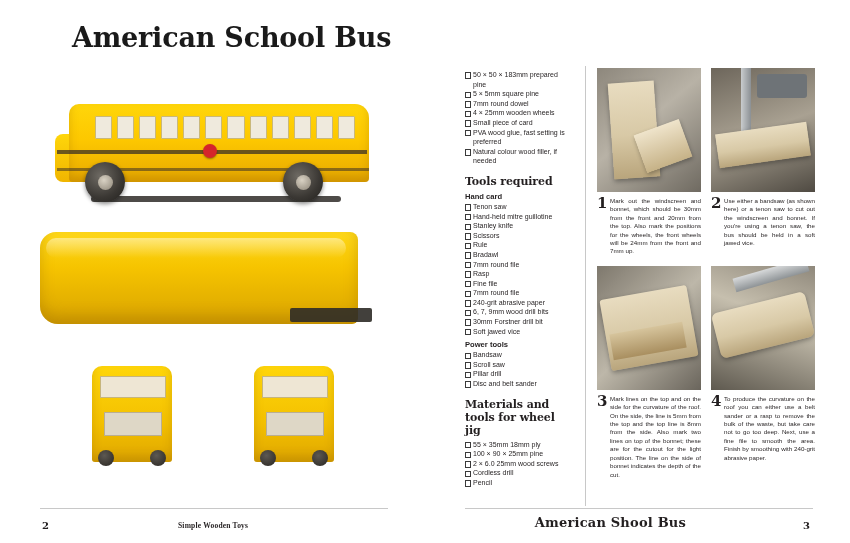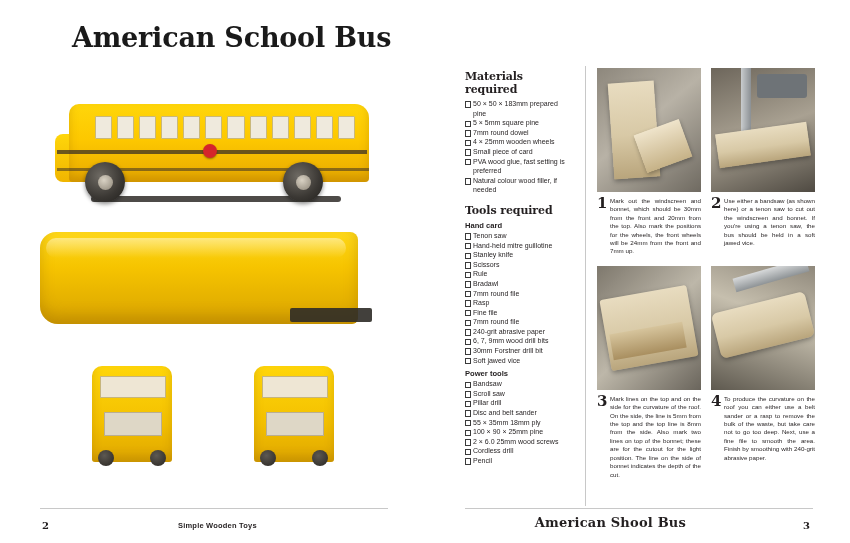--- a/index.html
+++ b/index.html
@@ -203,21 +203,21 @@
     left: 42px;
     bottom: 12px;
     font-family: "DejaVu Serif", serif;
     font-weight: bold;
     font-size: 10px;
   }
   .runhead-left {
     position: absolute;
     left: 178px;
     bottom: 13px;
-    font-family: Liberation Sans, sans-serif;
+    font-family: Liberation Serif, serif;
     font-weight: bold;
     font-size: 7.5px;
     letter-spacing: .2px;
   }
   
   .page-right {
     position: absolute;
     left: 425px; top: 0;
     width: 425px; height: 543px;
   }
@@ -404,21 +404,20 @@
     </div>
 
     <div class="rule-left"></div>
     <div class="folio-left">2</div>
     <div class="runhead-left">Simple Wooden Toys</div>
   </div>
 
   <div class="page-right">
 
     <div class="col-lists">
-      <div class="sec-head">Materials required</div>
       <ul class="check">
         <li>50 × 50 × 183mm prepared pine</li>
         <li>5 × 5mm square pine</li>
         <li>7mm round dowel</li>
         <li>4 × 25mm wooden wheels</li>
         <li>Small piece of card</li>
         <li>PVA wood glue, fast setting is preferred</li>
         <li>Natural colour wood filler, if needed</li>
       </ul>
 
@@ -442,20 +441,21 @@
       </ul>
 
       <div class="sec-sub" style="">Power tools</div>
       <ul class="check">
         <li>Bandsaw</li>
         <li>Scroll saw</li>
         <li>Pillar drill</li>
         <li>Disc and belt sander</li>
       </ul>
 
+      <div class="sec-head spaced">Materials and tools for wheel jig</div>
       <ul class="check">
         <li>55 × 35mm 18mm ply</li>
         <li>100 × 90 × 25mm pine</li>
         <li>2 × 6.0 25mm wood screws</li>
         <li>Cordless drill</li>
         <li>Pencil</li>
       </ul>
     </div>
 
     <div class="vrule"></div>

